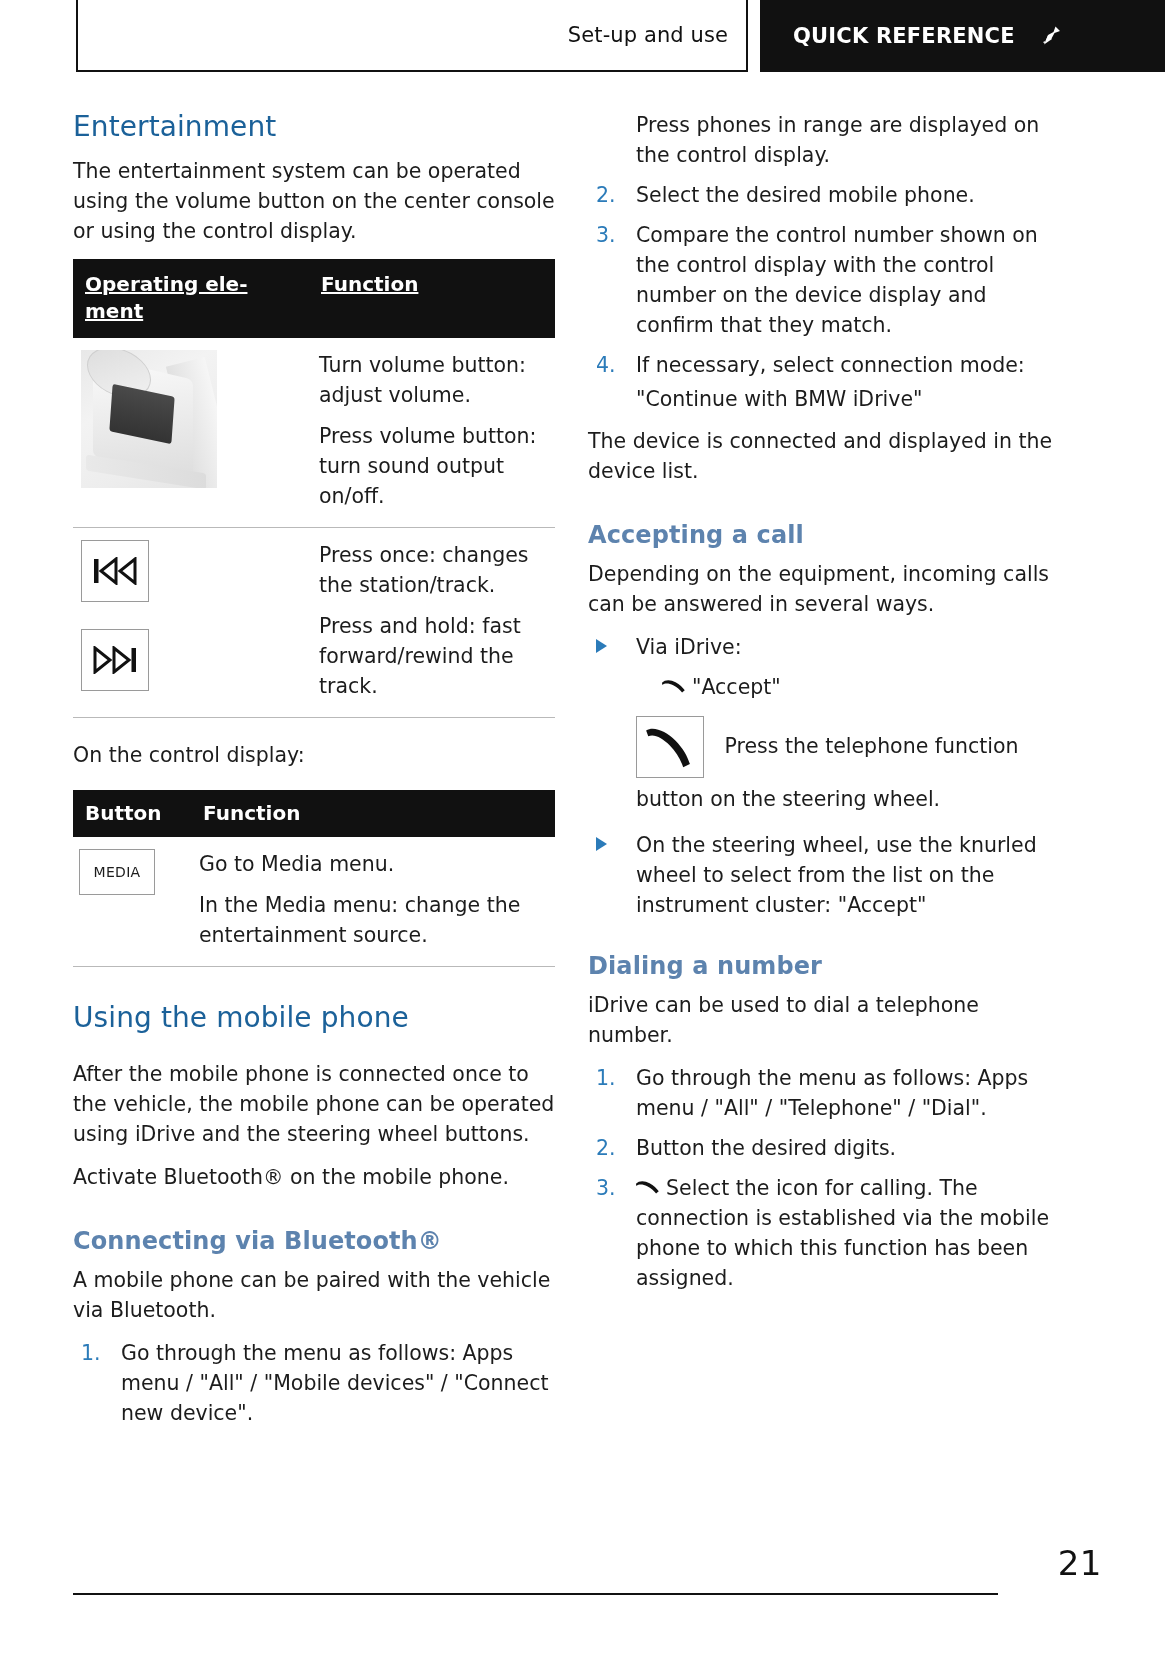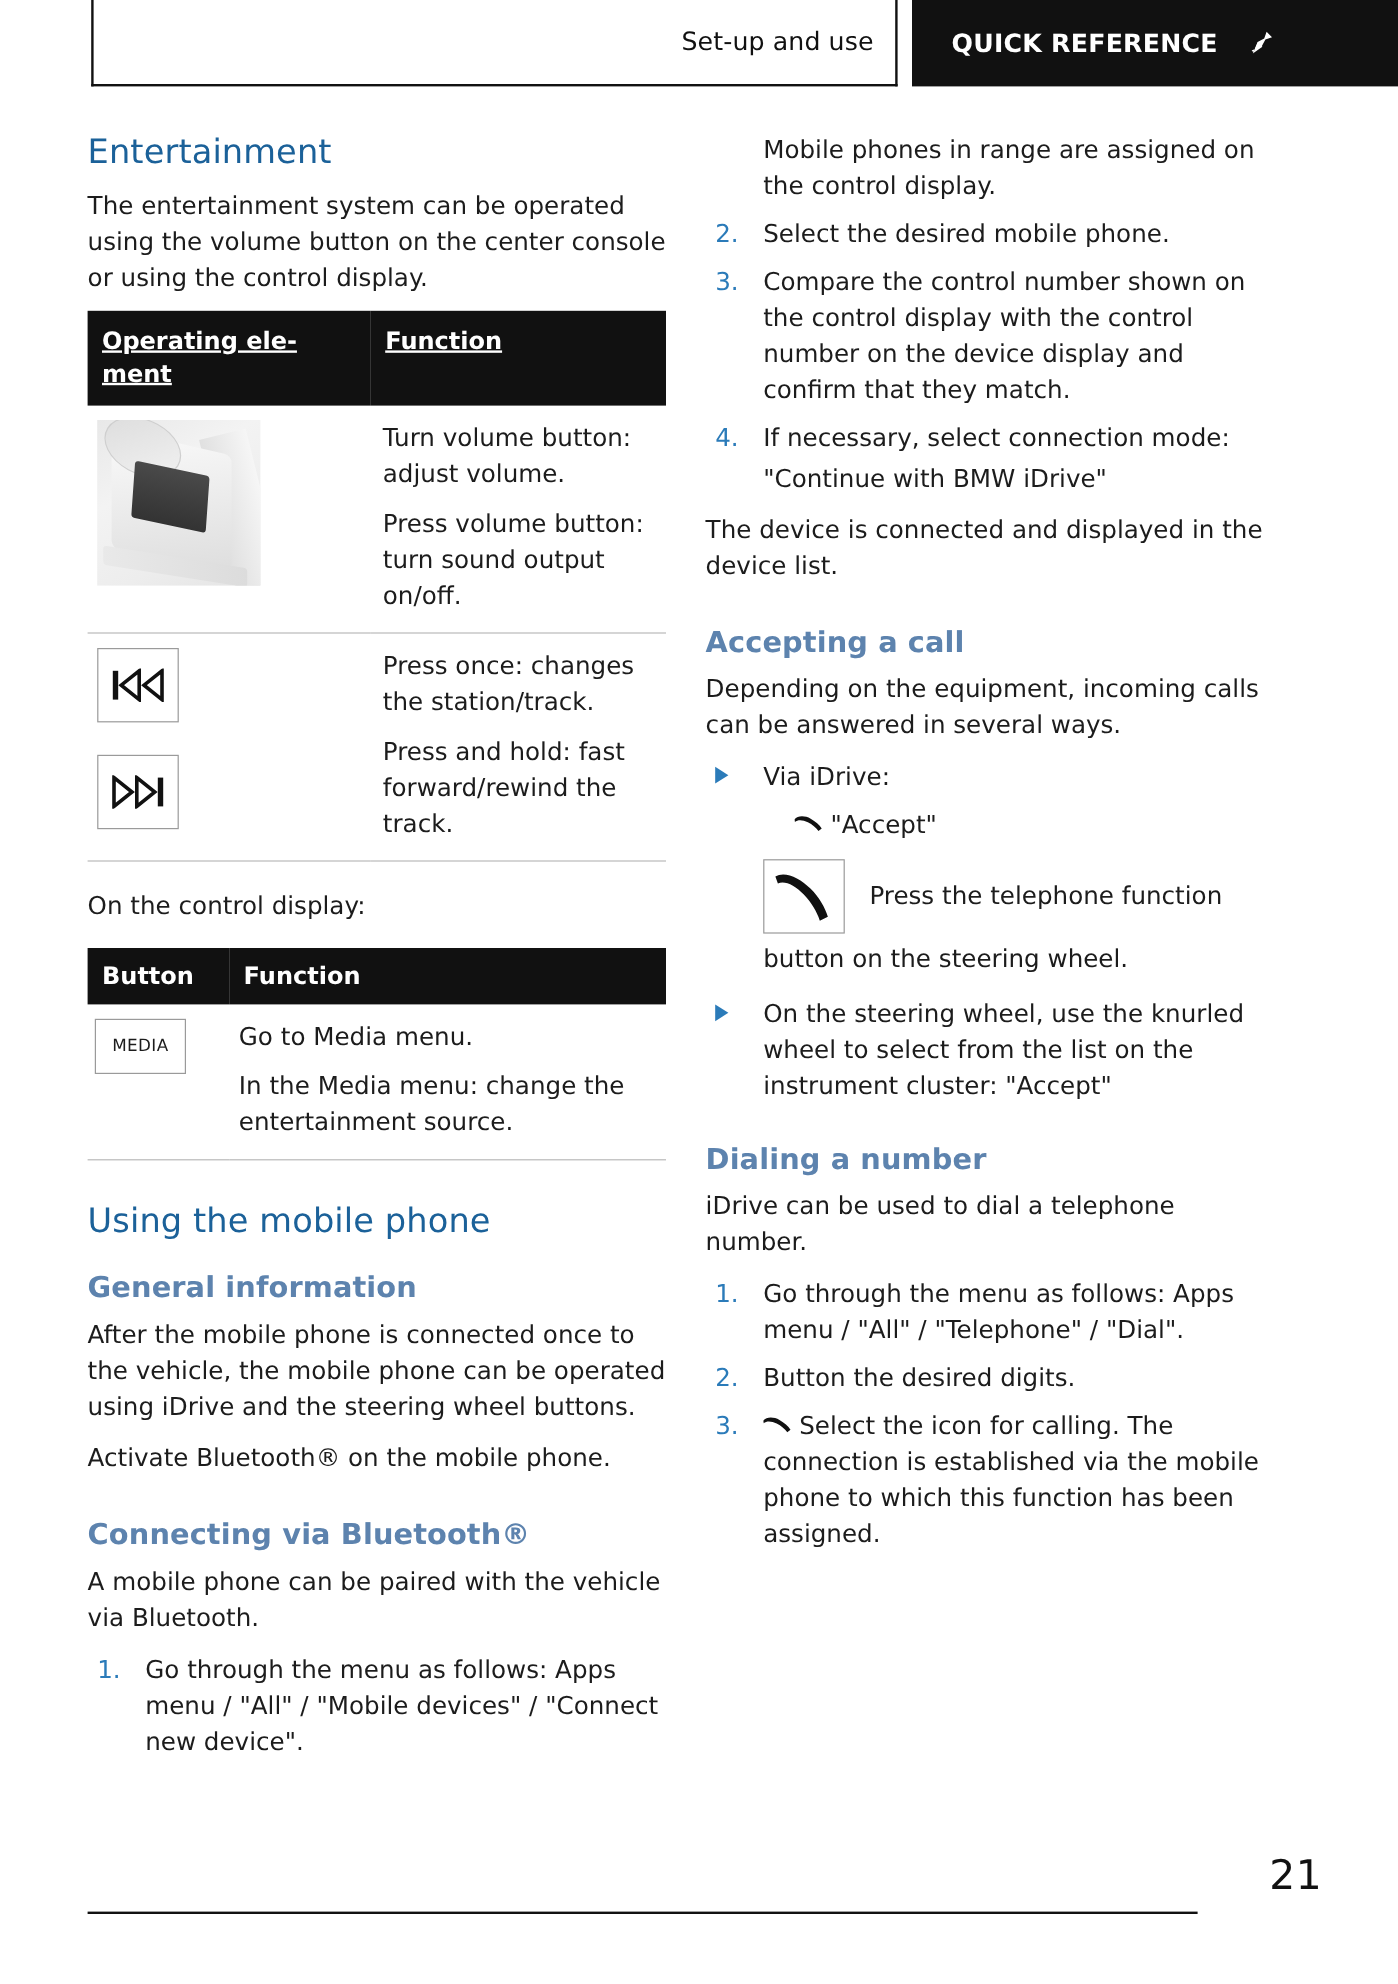--- a/index.html
+++ b/index.html
@@ -390,21 +390,20 @@
       </tr>
     </tbody>
   </table>
 
   <div class="spacer-lg"></div>
 
   <h1 class="sec">Using the mobile phone</h1>
 
   <div class="spacer-sm"></div>
 
-  <h2 class="sub">General information</h2>
 
   <p class="body">After the mobile phone is connected once to the vehicle, the mobile phone can be operated using iDrive and the steering wheel buttons.</p>
   <p class="body">Activate Bluetooth® on the mobile phone.</p>
 
   <div class="spacer-md"></div>
 
   <h2 class="sub">Connecting via Bluetooth®</h2>
 
   <p class="body">A mobile phone can be paired with the vehicle via Bluetooth.</p>
 
@@ -412,21 +411,21 @@
     <li>
       <span class="num">1.</span>
       <span>Go through the menu as follows: Apps menu / "All" / "Mobile devices" / "Connect new device".</span>
     </li>
   </ol>
 
 </div>
 
 <div class="col col-right">
 
-  <div style="padding-left:48px;font-size:20.5px;line-height:30px;margin-bottom:10px;">Mobile phones in range are assigned on the control display.</div>
+  <div style="padding-left:48px;font-size:20.5px;line-height:30px;margin-bottom:10px;">Press phones in range are displayed on the control display.</div>
 
   <ol class="numlist">
     <li>
       <span class="num">2.</span>
       <span>Select the desired mobile phone.</span>
     </li>
     <li>
       <span class="num">3.</span>
       <span>Compare the control number shown on the control display with the control number on the device display and confirm that they match.</span>
     </li>

